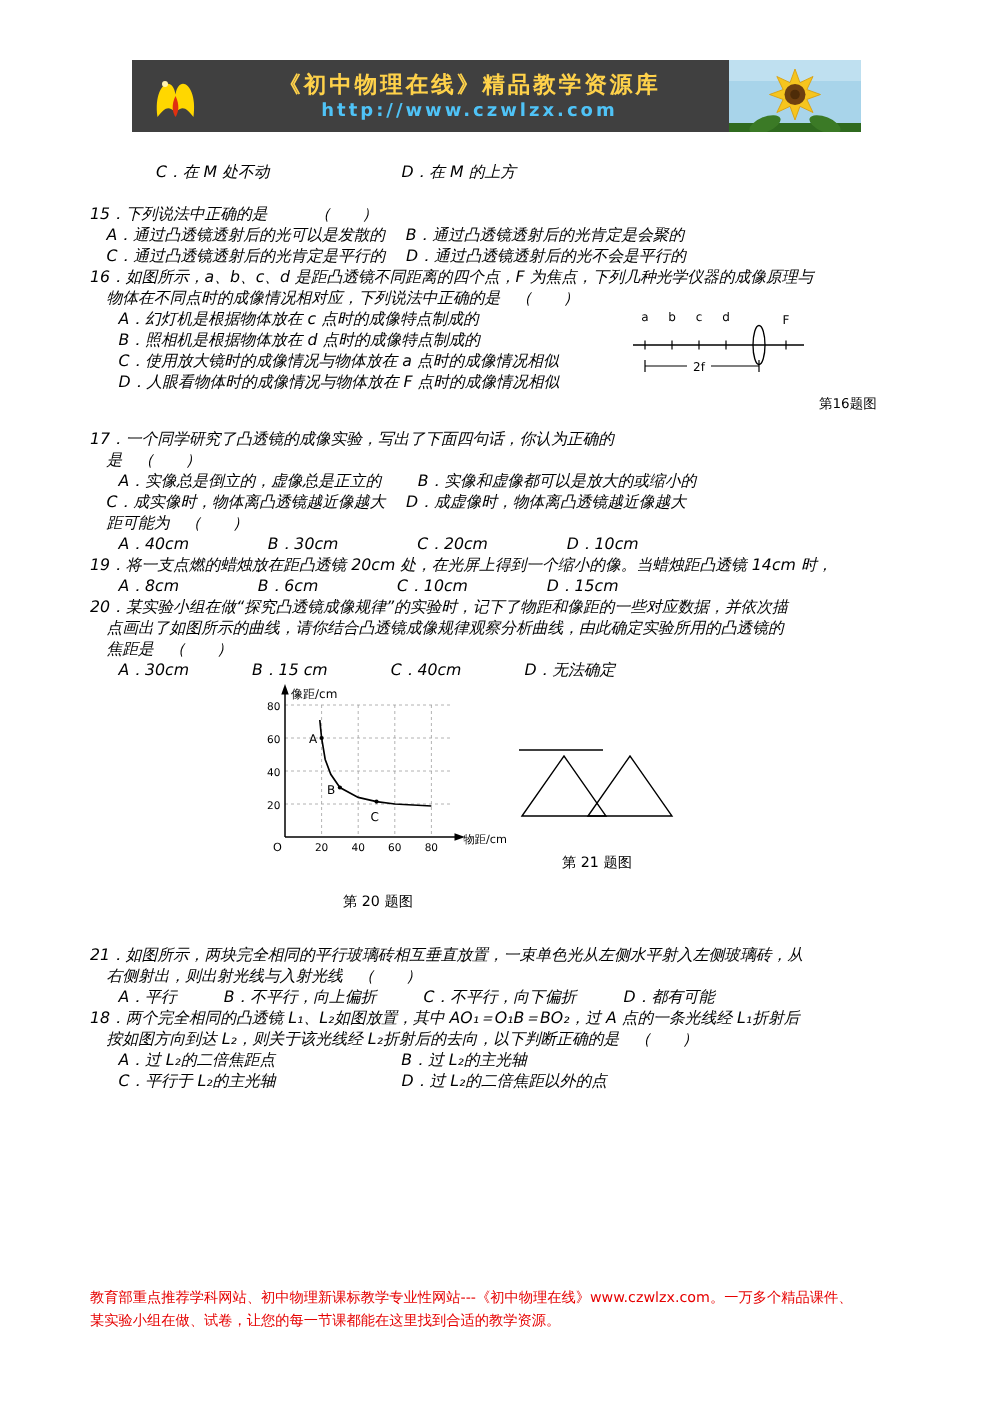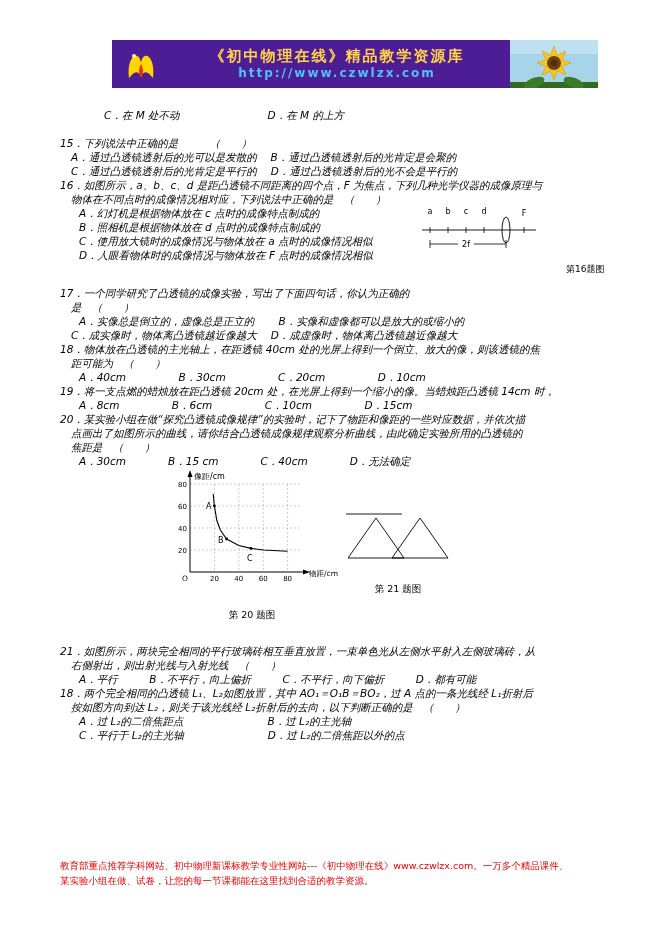--- a/index.html
+++ b/index.html
@@ -2,41 +2,41 @@
 <html><head>
 <meta charset="utf-8">
 <style>
   * { margin:0; padding:0; box-sizing:border-box; }
   html,body { background:#fff; }
   body { font-family:"DejaVu Sans","Liberation Sans",sans-serif; color:#000; }
   .page { position:relative; width:661px; height:936px; background:#fff; overflow:hidden; }
 
   
   .banner { position:absolute; left:88px; top:40px; width:486px; height:48px;
-            background:#4c1d95; display:flex; align-items:center;margin-left:24px; }
+            background:#404040; display:flex; align-items:center; }
   .logo { width:44px; height:44px; margin-left:8px; flex:0 0 auto; }
   .banner-center { flex:1; text-align:center; line-height:1.25; }
   .banner-title { color:#ffd24a; font-size:15px; font-weight:bold; letter-spacing:2px; }
   .banner-url { color:#4fc3f7; font-size:12px; font-weight:bold; letter-spacing:2px; cursor:pointer; }
   .sunflower { width:88px; height:48px; flex:0 0 auto; }
 
   
   .content { position:absolute; left:60px; top:94px; width:542px;
              font-size:10.5px; line-height:14px; }
   .line { white-space:pre-wrap;font-style:italic; }
   .cont { padding-left:11px; }
   .opt  { padding-left:19px; }
   .split { padding-left:24px; }
   .split .second { margin-left:88px; }
   .sp16 { height:24px; }
 
   
   svg text { font-family:"DejaVu Sans","Liberation Sans",sans-serif; fill:#000; }
   .fig16 { position:absolute; left:420px; top:200px; width:122px; height:52px; }
-  .fig16cap { position:absolute; left:566px; top:263px; font-size:9px; }
+  .fig16cap { position:absolute; left:546px; top:263px; font-size:9px; }
   .figrow { position:relative; height:176px; }
   .fig20 { position:absolute; left:106px; top:0; width:172px; text-align:center; }
   .fig21 { position:absolute; left:280px; top:34px; width:116px; text-align:center; }
   .figcap { font-size:9.5px; margin-top:15px; }
 
   
   .footer { position:absolute; left:60px; top:858px; width:546px;
             color:#e60000; font-size:9.5px; line-height:15px; }
 </style>
 </head>
@@ -86,21 +86,20 @@
     <div class="line opt">B．照相机是根据物体放在 d 点时的成像特点制成的</div>
     <div class="line opt">C．使用放大镜时的成像情况与物体放在 a 点时的成像情况相似</div>
     <div class="line opt">D．人眼看物体时的成像情况与物体放在 F 点时的成像情况相似</div>
     <div class="sp16"></div>
 
     <div class="line">17．一个同学研究了凸透镜的成像实验，写出了下面四句话，你认为正确的</div>
     <div class="line cont">是　（　　）</div>
     <div class="line opt">A．实像总是倒立的，虚像总是正立的　　 B．实像和虚像都可以是放大的或缩小的</div>
     <div class="line cont">C．成实像时，物体离凸透镜越近像越大　 D．成虚像时，物体离凸透镜越近像越大</div>
 
-    <div class="line">18．物体放在凸透镜的主光轴上，在距透镜 40cm 处的光屏上得到一个倒立、放大的像，则该透镜的焦</div>
     <div class="line cont">距可能为　（　　）</div>
     <div class="line opt">A．40cm　　　　　B．30cm　　　　　C．20cm　　　　　D．10cm</div>
 
     <div class="line">19．将一支点燃的蜡烛放在距凸透镜 20cm 处，在光屏上得到一个缩小的像。当蜡烛距凸透镜 14cm 时，</div>
     <div class="line opt">A．8cm　　　　　B．6cm　　　　　C．10cm　　　　　D．15cm</div>
 
     <div class="line">20．某实验小组在做“探究凸透镜成像规律”的实验时，记下了物距和像距的一些对应数据，并依次描</div>
     <div class="line cont">点画出了如图所示的曲线，请你结合凸透镜成像规律观察分析曲线，由此确定实验所用的凸透镜的</div>
     <div class="line cont">焦距是　（　　）</div>
     <div class="line opt">A．30cm　　　　B．15 cm　　　　C．40cm　　　　D．无法确定</div>

